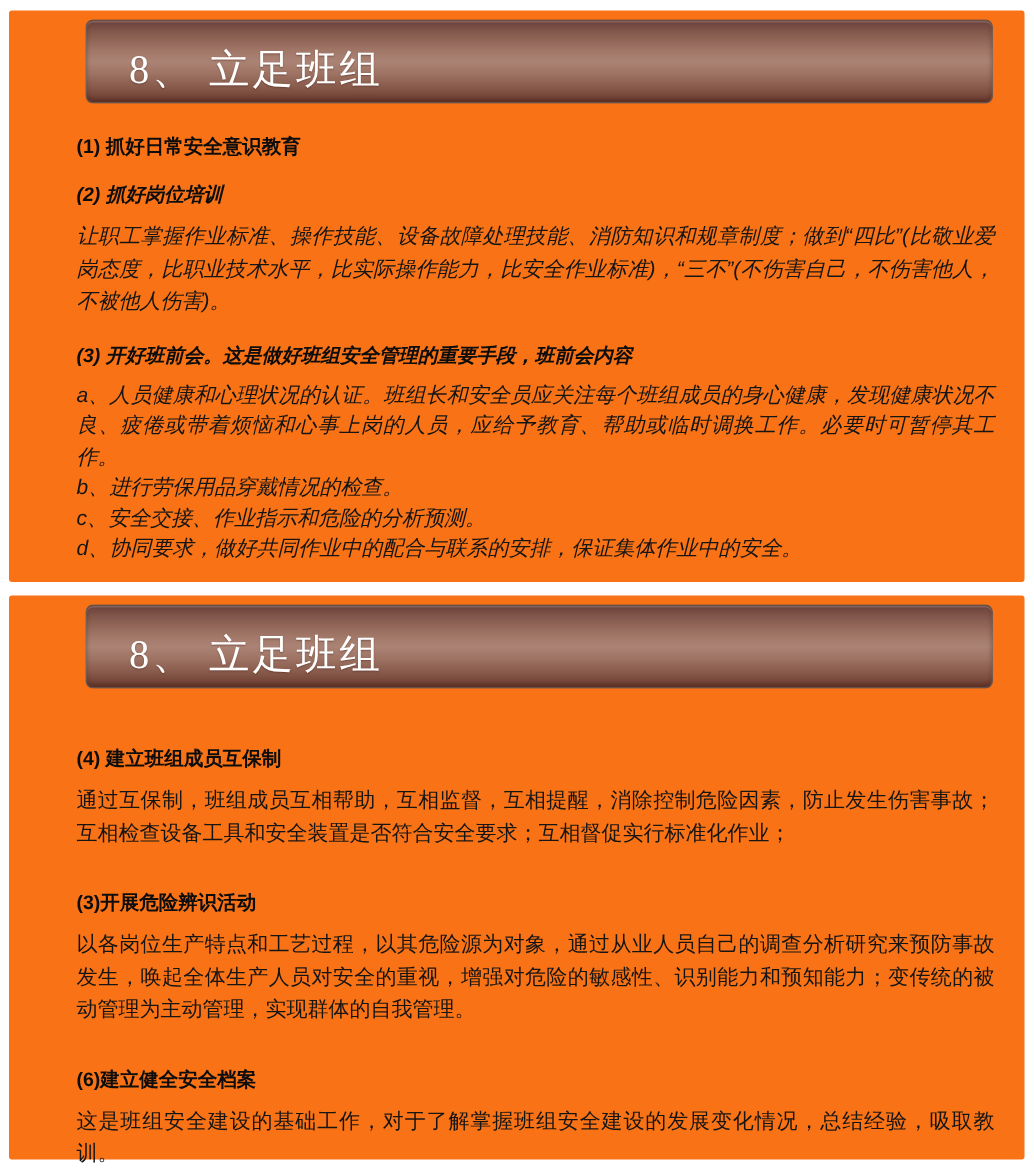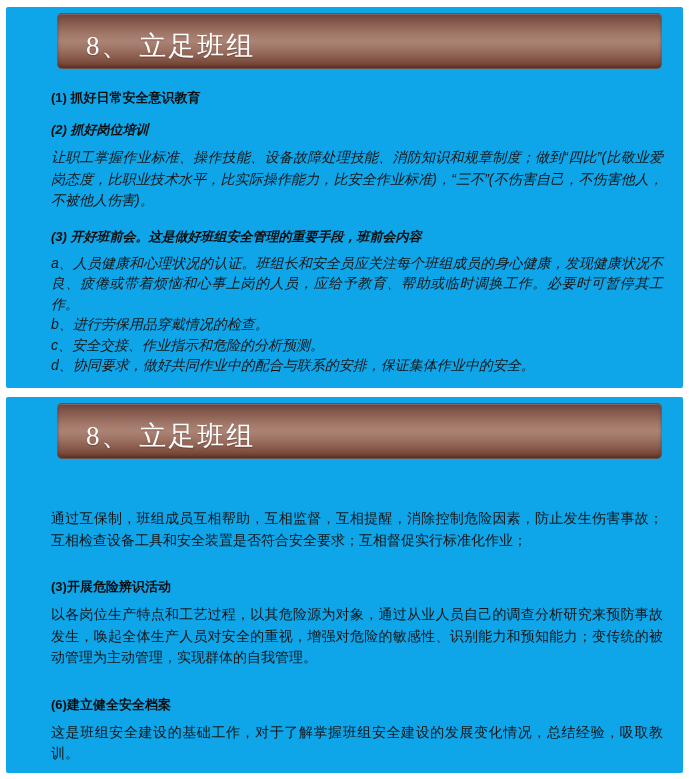--- a/index.html
+++ b/index.html
@@ -12,21 +12,21 @@
     width: 689px;
     height: 779px;
     background: #ffffff;
     overflow: hidden;
     font-family: "Liberation Sans", "DejaVu Sans", sans-serif;
   }
   .panel {
     position: absolute;
     left: 6px;
     width: 677px;
-    background: #0ea5e9;
+    background: #f97316;
     border-radius: 2px;
   }
   .panel1 { top: 7px;   height: 381px; }
   .panel2 { top: 397px; height: 376px; }
 
   .title-bar {
     height: 56px;
     margin: 6px 21px 0 51px;
     border-radius: 5px;
     border: 1px solid rgba(104, 92, 86, 0.55);
@@ -114,20 +114,21 @@
     </div>
   </section>
 
   <section class="panel panel2">
     <div class="title-bar">
       <span class="title-text">8、 立足班组</span>
     </div>
     <div class="content">
 
       <div class="section">
+        <div class="heading">(4) 建立班组成员互保制</div>
         <p class="para">通过互保制，班组成员互相帮助，互相监督，互相提醒，消除控制危险因素，防止发生伤害事故；互相检查设备工具和安全装置是否符合安全要求；互相督促实行标准化作业；</p>
       </div>
 
       <div class="section">
         <div class="heading">(3)开展危险辨识活动</div>
         <p class="para">以各岗位生产特点和工艺过程，以其危险源为对象，通过从业人员自己的调查分析研究来预防事故发生，唤起全体生产人员对安全的重视，增强对危险的敏感性、识别能力和预知能力；变传统的被动管理为主动管理，实现群体的自我管理。</p>
       </div>
 
       <div class="section">
         <div class="heading">(6)建立健全安全档案</div>

